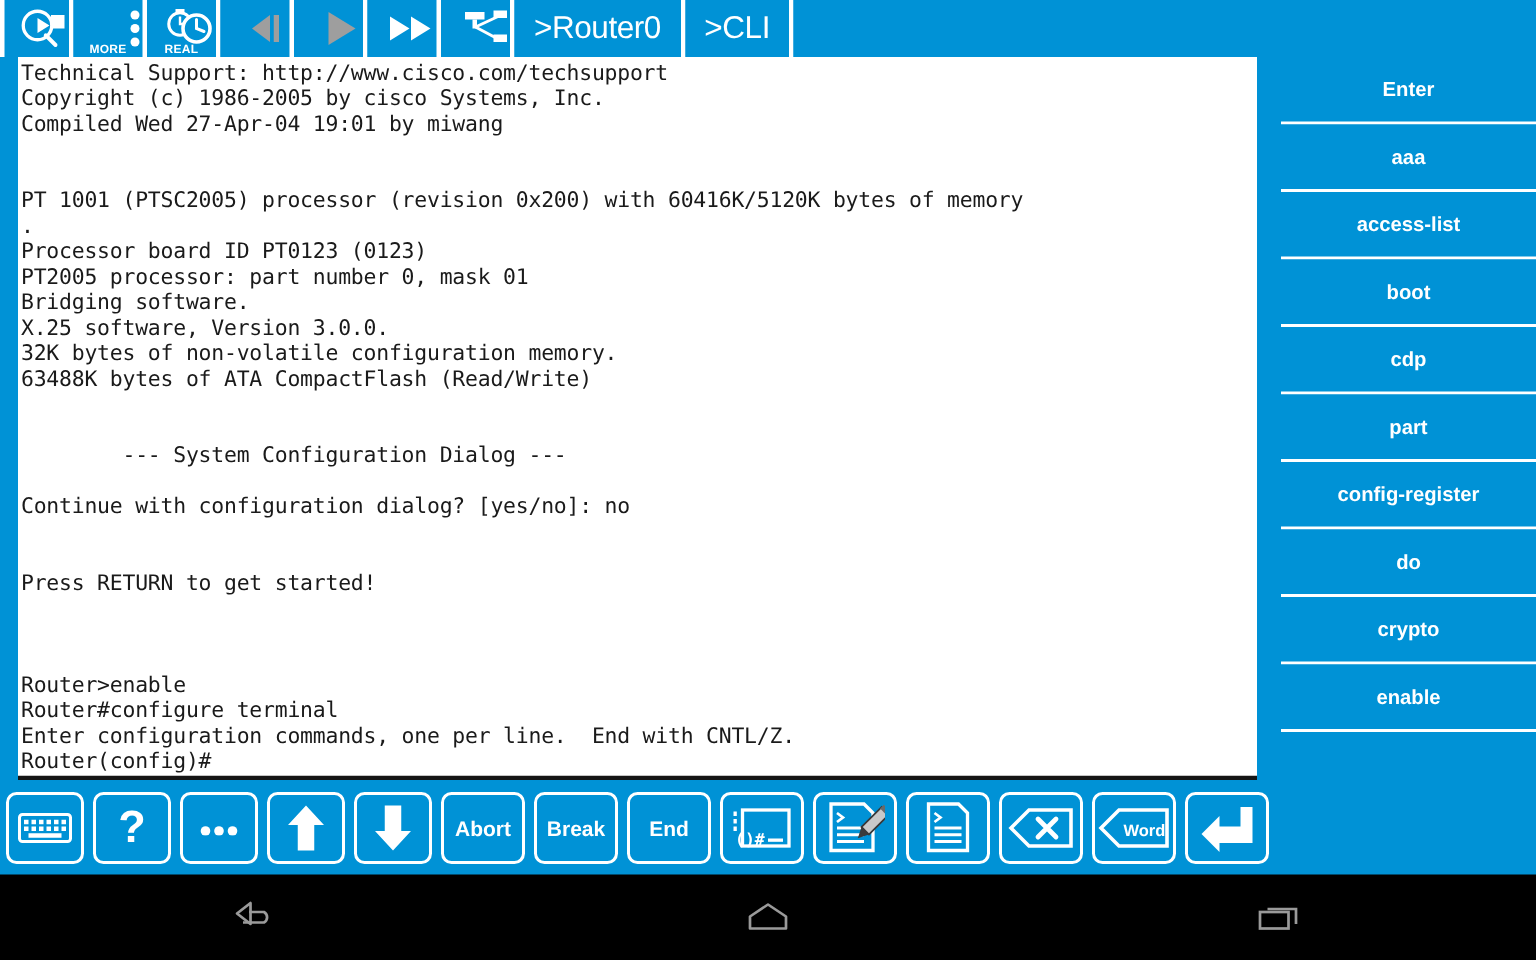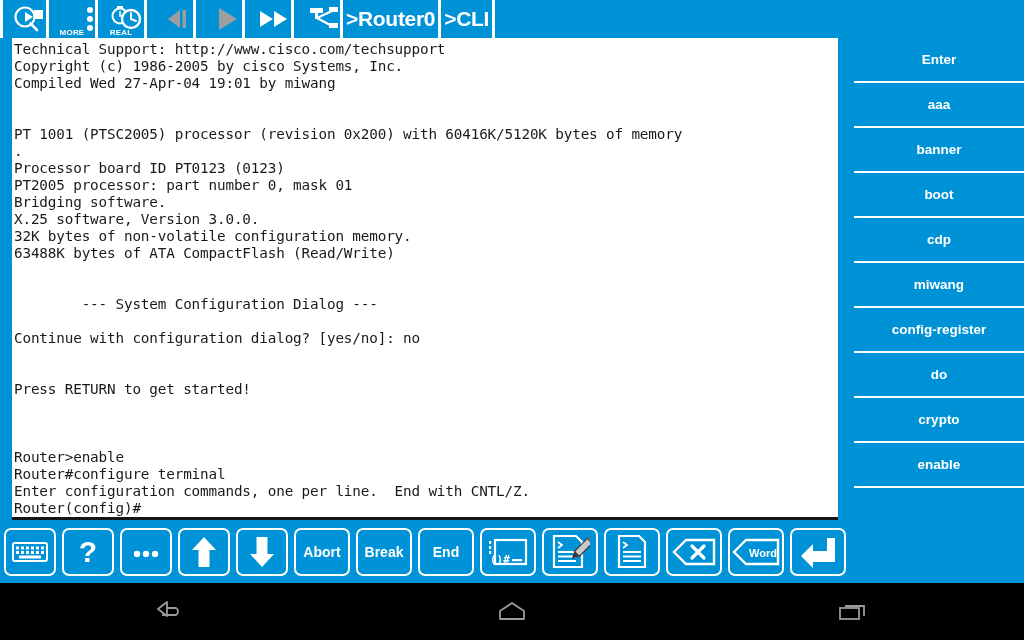--- a/index.html
+++ b/index.html
@@ -32,22 +32,22 @@
   }
   .tb-btn:first-child { border-left: 3px solid #ffffff; }
   .tb-w { width: 49px; }
   .tb-label {
     font-size: 8px; font-weight: bold; color: #fff;
     letter-spacing: .2px; line-height: 8px;
     position: absolute; bottom: 1px; left: 0; right: 0; text-align: center;
   }
   .tb-icon { display: flex; align-items: center; justify-content: center; height: 100%; }
   .tb-text {
-    color: #fff; font-weight: bold; font-size: 21px;
-    padding: 0 3px; display: flex; align-items: center; justify-content: center;
+    color: #fff; font-weight: normal; font-size: 21px;
+    padding: 0 13px; display: flex; align-items: center; justify-content: center;
     letter-spacing: -0.3px;
     text-align: right;
   }
   #toolbar-spacer { flex: 1 1 auto; background: #0092D6; border-right: none; }
 
   
   #terminal-wrap {
     position: absolute; left: 12px; top: 38px;
     width: 838px; height: 482px;
     background: #ffffff;
@@ -236,24 +236,24 @@
 
 Router&gt;enable
 Router#configure terminal
 Enter configuration commands, one per line.  End with CNTL/Z.
 Router(config)#</div>
   </div>
 
   <div id="cmdlist">
       <div class="cmd-item">Enter</div>
       <div class="cmd-item">aaa</div>
-      <div class="cmd-item">banner</div>
+      <div class="cmd-item">access-list</div>
       <div class="cmd-item">boot</div>
       <div class="cmd-item">cdp</div>
-      <div class="cmd-item">miwang</div>
+      <div class="cmd-item">part</div>
       <div class="cmd-item">config-register</div>
       <div class="cmd-item">do</div>
       <div class="cmd-item">crypto</div>
       <div class="cmd-item">enable</div>
     </div>
 
   <div id="keyrow">
 
     <div class="key">
       <span>

